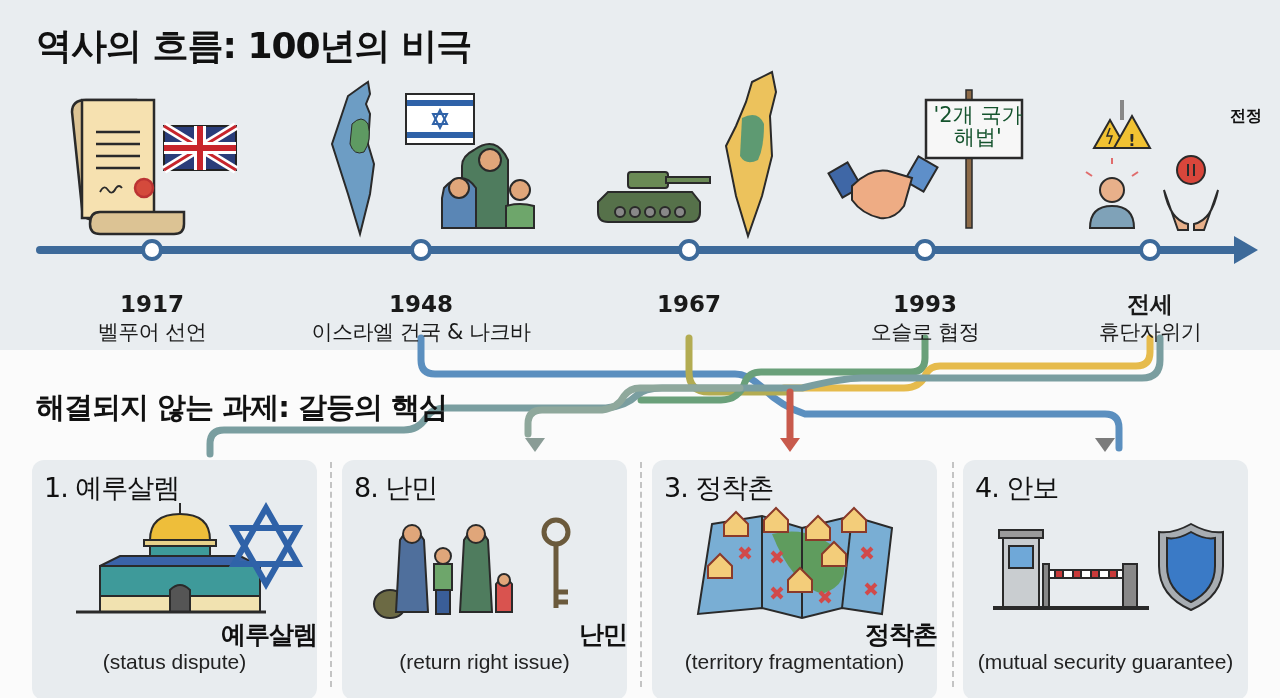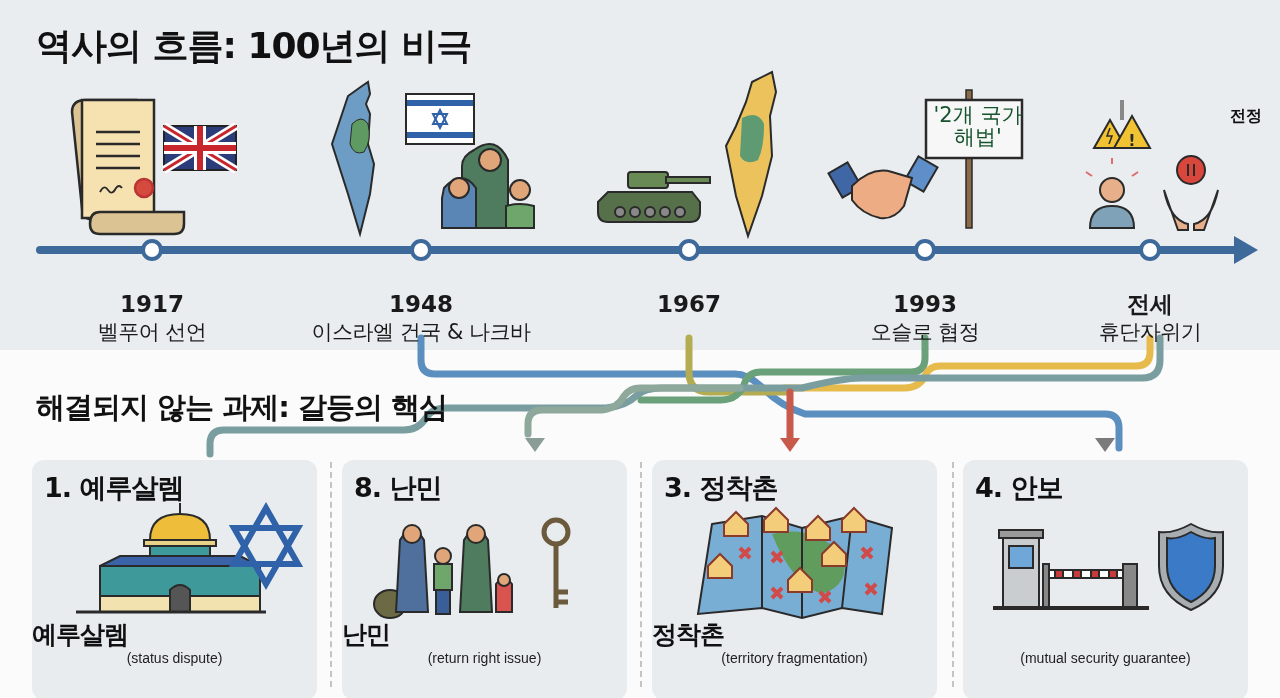--- a/index.html
+++ b/index.html
@@ -8,23 +8,23 @@
   .top-band { position: absolute; left: 0; top: 0; width: 1280px; height: 350px; background: #e9edf0; }
   .bottom-band { position: absolute; left: 0; top: 350px; width: 1280px; height: 348px; background: #fbfbfb; }
   .h1 { position: absolute; font-weight: bold; font-size: 36px; letter-spacing: -1px; color: #111; }
   .title-top { left: 36px; top: 22px; }
   .title-bottom { left: 36px; top: 388px; font-size: 29px; }
   .tl-svg { position: absolute; left: 0; top: 0; }
   .event { position: absolute; width: 280px; text-align: center; margin-top: 22px; }
   .event .year { font-size: 23px; font-weight: bold; color: #1a1a1a; line-height: 28px; }
   .event .label { font-size: 21px; color: #1a1a1a; line-height: 28px; letter-spacing: -0.5px; }
   .card { position: absolute; top: 460px; width: 285px; height: 240px; background: #e8ecef; border-radius: 12px; }
-  .card .card-title { position: absolute; left: 12px; top: 10px; font-size: 27px; font-weight: bold; letter-spacing: -1px; }
-  .card .card-name { position: absolute; left: 0; width: 100%; top: 158px; text-align: left; font-size: 25px; font-weight: bold; letter-spacing: -1px; }
-  .card .card-sub { position: absolute; left: 0; width: 100%; top: 190px; text-align: center; font-size: 14px; color: #222; font-family: "Liberation Sans", sans-serif; }
+  .card .card-title { position: absolute; left: 12px; top: 10px; font-size: 27px; font-weight: normal; letter-spacing: -1px; }
+  .card .card-name { position: absolute; left: 0; width: 100%; top: 158px; text-align: right; font-size: 25px; font-weight: bold; letter-spacing: -1px; }
+  .card .card-sub { position: absolute; left: 0; width: 100%; top: 190px; text-align: center; font-size: 21px; color: #222; font-family: "Liberation Sans", sans-serif; }
   .divider { position: absolute; top: 462px; height: 225px; width: 0; border-left: 2px dashed #c4c4c4; }
   .abs { position: absolute; }
   .sign-text { position: absolute; left: 932px; top: 104px; width: 92px; text-align: center; font-size: 21px; line-height: 22px; color: #14532d; }
   .jeonjeong { position: absolute; left: 1230px; top: 106px; font-size: 16px; font-weight: bold; color: #111; }
 </style>
 </head>
 <body>
 
 <div class="top-band"></div>
 <div class="bottom-band"></div>

